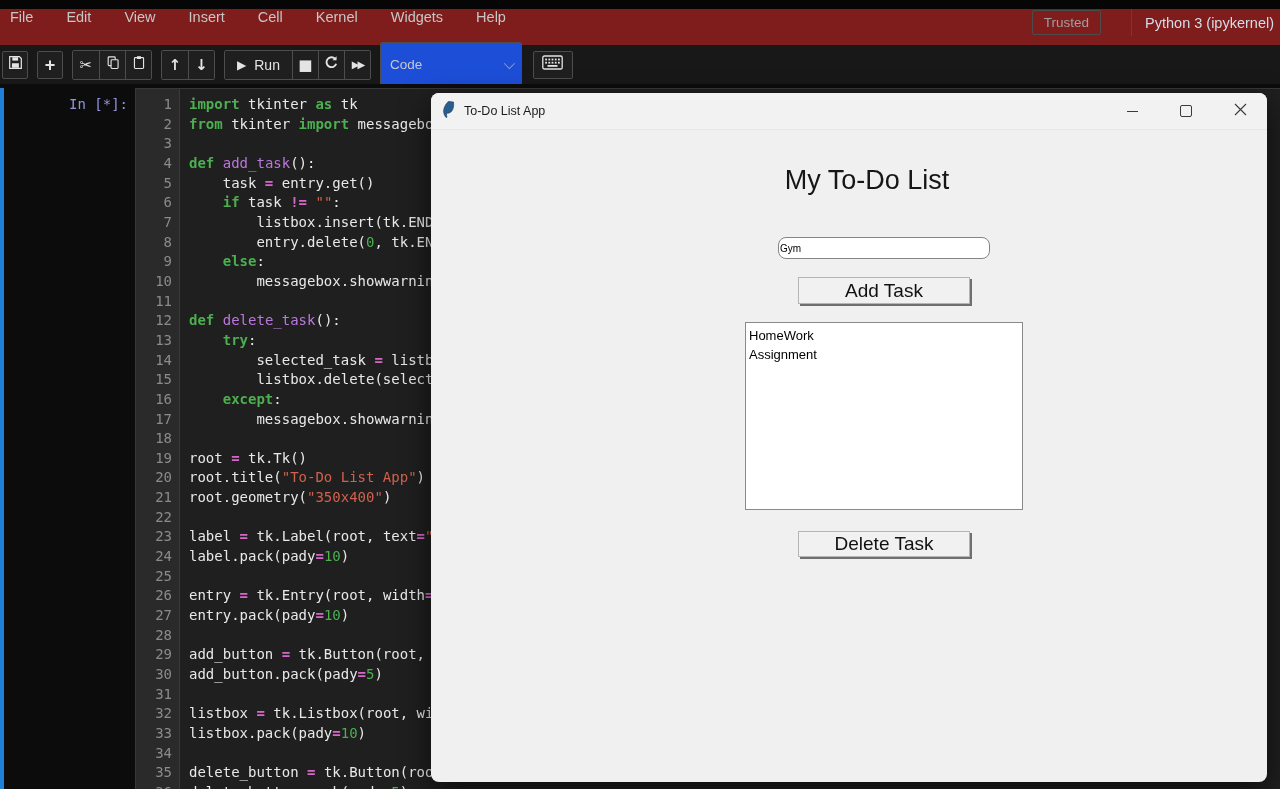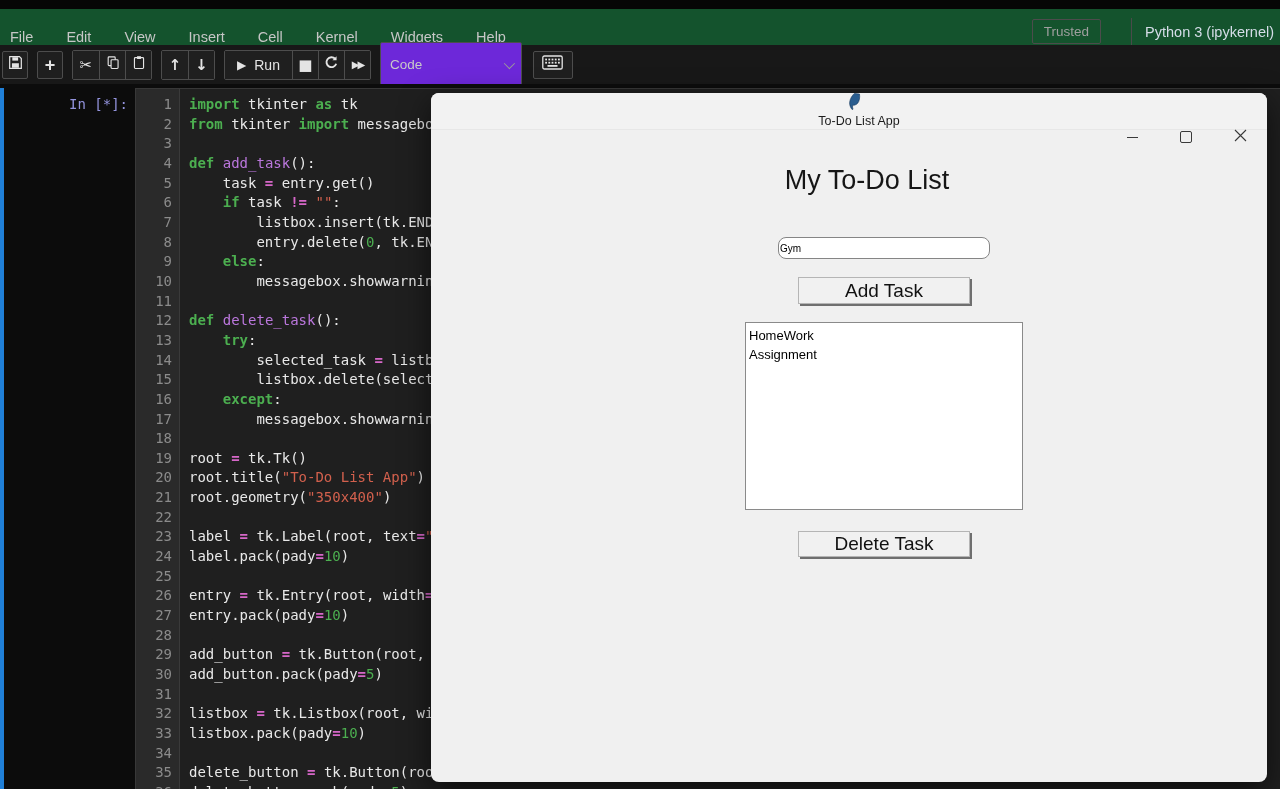--- a/index.html
+++ b/index.html
@@ -1,21 +1,21 @@
 <!DOCTYPE html>
 <html style="--c-selected-cell-bar: #2080d8; --c-editor-bg: #1f1f1f; --c-keyword: #4CAF50; --c-function-name: #BB77DD; --c-operator: #D667C8; --c-string: #D2604D; --c-number: #4CAF50; --c-kernel-text: #d5dde8;"><head>
 <meta charset="utf-8">
 <style>
   html,body{margin:0;padding:0;background:#000;}
   .app{position:relative;width:1280px;height:789px;overflow:hidden;background:#0c0c0c;
        font-family:"Liberation Sans",sans-serif;-webkit-font-smoothing:antialiased;}
 
   
   .topstrip{height:9px;background:#060606;}
-  .menubar{height:36px;background:#14532d;display:flex;align-items:flex-end;padding:0 6px 0 10px;}
+  .menubar{height:36px;background:#7f1d1d;display:flex;align-items:flex-start;padding:0 6px 0 10px;}
   .menus{display:flex;gap:33px;}
   .menuitem{color:#c6c6c6;font-size:14.5px;cursor:pointer;}
   .mb-right{margin-left:auto;display:flex;align-items:center;}
   .trusted{border:1px solid #4c4c4c;color:#9f9f9f;font-size:13.5px;padding:4px 11px;border-radius:2px;}
   .vdiv{width:1px;height:27px;background:#4a4a4a;margin:0 13px 0 30px;}
   .kernel{color:var(--c-kernel-text,#d5dde8);font-size:14.5px;white-space:nowrap;}
 
   
   .toolbar{height:39px;background:#181818;display:flex;align-items:center;gap:9px;
            padding-left:2px;border-bottom:1px solid #020202;}
@@ -26,21 +26,21 @@
   .grp .tbtn{border-left:1px solid #4d4d4d;}
   .grp .tbtn:first-child{border-left:none;}
   .g-plus{font-size:18px;font-weight:bold;line-height:1;}
   .g-cut{font-size:15px;font-family:"DejaVu Sans",sans-serif;}
   .g-arrow{font-size:15px;font-weight:bold;font-family:"DejaVu Sans",sans-serif;}
   .g-play{font-size:12px;font-family:"DejaVu Sans",sans-serif;}
   .g-stop{font-size:15px;font-family:"DejaVu Sans",sans-serif;}
   .g-ff{font-size:10px;letter-spacing:-2px;font-family:"DejaVu Sans",sans-serif;}
   .runbtn{padding:0 12px;gap:8px;}
   .runlabel{font-size:14px;color:#e4e4e4;}
-  .cellsel{width:122px;height:28px;background:#6d28d9;border:1px solid #4d4d4d;border-radius:2px;
+  .cellsel{width:122px;height:28px;background:#1d4ed8;border:1px solid #4d4d4d;border-radius:2px;
            display:flex;align-items:center;justify-content:space-between;padding:8px 9px;
            color:#c9c9c9;font-size:13.5px;cursor:pointer;box-sizing:content-box;}
   .chev{width:7px;height:7px;border-right:1.5px solid #9a9a9a;border-bottom:1.5px solid #9a9a9a;
         transform:rotate(45deg) translateY(-2px);}
   .kbd-btn{width:40px;margin-left:2px;}
 
   
   .notebook{position:absolute;top:84px;left:0;right:0;bottom:0;background:#0c0c0c;overflow:hidden;}
   .cell{position:absolute;top:4px;left:0;right:0;bottom:-30px;display:flex;}
   .selbar{width:4px;background:var(--c-selected-cell-bar,#2080d8);}
@@ -55,21 +55,21 @@
   .tk-kw{color:var(--c-keyword,#4CAF50);font-weight:bold;}
   .tk-fn{color:var(--c-function-name,#BB77DD);}
   .tk-op{color:var(--c-operator,#D667C8);font-weight:bold;}
   .tk-str{color:var(--c-string,#D2604D);}
   .tk-num{color:var(--c-number,#4CAF50);}
 
   
   .tkwin{position:absolute;left:431px;top:93px;width:836px;height:689px;background:#f0f0f0;
          border-radius:8px;box-shadow:0 10px 30px rgba(0,0,0,.6);overflow:hidden;color:#111;}
   .titlebar{height:36px;display:flex;align-items:center;padding-left:11px;background:#f2f2f2;
-            border-bottom:1px solid #e7e7e7;flex-direction:column;}
+            border-bottom:1px solid #e7e7e7;}
   .wtitle{font-size:12.5px;margin-left:9px;color:#1c1c1c;}
   .wctrls{margin-left:auto;display:flex;height:100%;}
   .wbtn{width:54px;height:100%;display:flex;align-items:center;justify-content:center;cursor:pointer;}
   .glyph-min{width:11px;height:1px;background:#3a3a3a;display:block;}
   .glyph-max{width:10px;height:10px;border:1.2px solid #3a3a3a;border-radius:2px;display:block;}
   .wcontent{position:relative;height:653px;margin-left:36px;}
   .heading{position:absolute;top:35px;left:0;right:0;text-align:center;font-size:27px;color:#161616;}
   .entry{position:absolute;left:311px;top:107px;width:212px;height:22px;background:#fff;
          border:1px solid #858585;border-radius:8px;font-family:"Liberation Sans",sans-serif;
          font-size:10px;color:#000;padding:0 1px;box-sizing:border-box;outline:none;}

